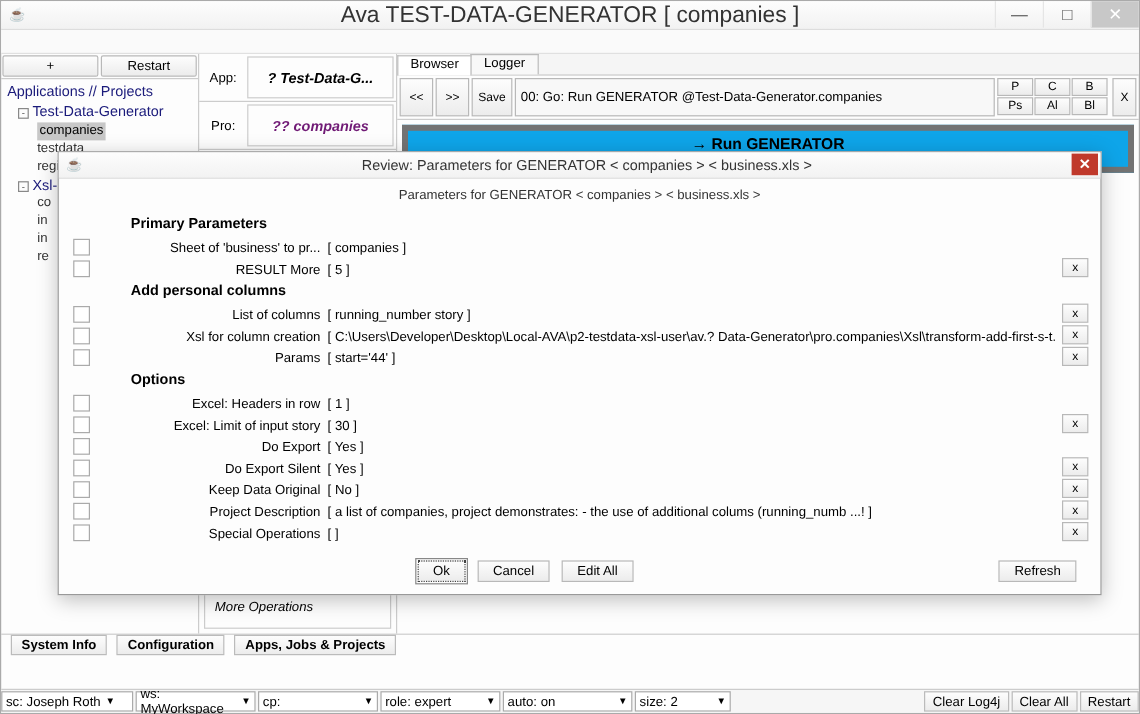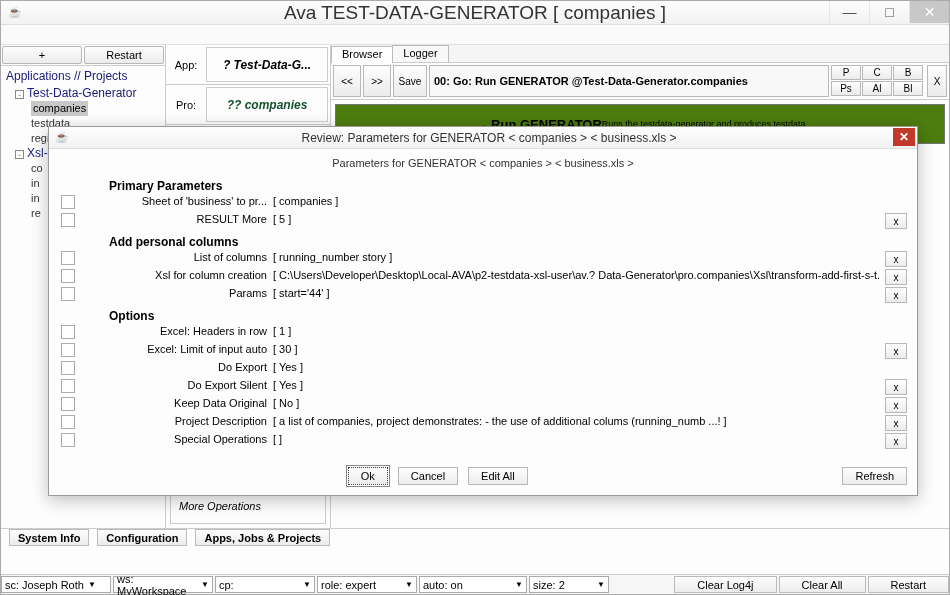--- a/index.html
+++ b/index.html
@@ -69,64 +69,64 @@
   .tree-sub.sel { background:#c8c8c8; color:#000; display:inline-block; padding:0 2px;}
   .tree-expander { display:inline-block; width:9px;height:9px;border:1px solid #888;font-size:8px;line-height:7px;text-align:center;margin-right:3px;color:#555;}
   .mid-panel { width:165px; border-right:1px solid #ccc; display:flex;flex-direction:column;}
   .mid-row { height:40px; border-bottom:1px solid #ccc; display:flex; align-items:center;}
   .mid-row .lbl { width:40px; text-align:center; font-size:11px;}
   .mid-row .val {
     flex:1; height:92%; border:1px solid #ccc; margin-right:2px;
     display:flex;align-items:center;justify-content:center;
     font-style:italic; font-weight:bold; font-size:12px;
   }
-  .mid-row .val.red { color:#14532d;}
+  .mid-row .val.red { color:#701a75;}
   .more-ops { height:36px; border:1px solid #ccc; margin:4px; display:flex;align-items:center;justify-content:flex-start;padding-left:8px;font-style:italic;font-size:11px;}
   .right-panel { flex:1; display:flex; flex-direction:column;}
   .tabrow { height:18px; display:flex; border-bottom:1px solid #ccc;background:#f5f5f5;}
   .tab { padding:1px 10px; border:1px solid #bbb; border-bottom:none;background:#f8f8f8;font-size:11px;margin-right:-1px;}
   .tab.active { background:#fff; position:relative; top:1px;}
   .cmd-bar {
     display:flex; padding:2px; gap:2px; border-bottom:1px solid #ccc;
   }
   .nav-btn {
     border:1px solid #b8b8b8; background:linear-gradient(#fdfdfd,#ececec);
     width:28px;height:32px; display:flex;align-items:center;justify-content:center;font-size:10px;
   }
   .save-btn { width:34px;}
   .cmd-box {
     flex:1; border:1px solid #b8b8b8; background:#f8f8f8;
     height:32px; display:flex;align-items:center; padding:0 4px;
-    font-size:11px; overflow:hidden;font-weight:bold;
+    font-size:11px; overflow:hidden;
   }
   .right-small-grid { display:grid; grid-template-columns:repeat(3,30px); grid-template-rows:repeat(2,15px); gap:1px;}
   .right-small-grid .sbtn, .xclose {
     border:1px solid #b8b8b8;background:linear-gradient(#fdfdfd,#ececec);
     font-size:10px;display:flex;align-items:center;justify-content:center;
   }
   .xclose { width:20px; height:32px; margin-left:2px;}
   .run-bar {
-    margin:4px; height:40px; border:1px solid #737373;
-    background:#4d7c0f; display:flex;align-items:center;justify-content:center;
+    margin:4px; height:40px; border:5px solid #737373;
+    background:#0ea5e9; display:flex;flex-direction:column;align-items:center;justify-content:center;
   }
   .run-bar .t1 { font-weight:bold; font-size:13px;}
   .run-bar .t2 { font-size:9px;}
   .status-bar {
     height:18px; border-top:1px solid #ccc; display:flex;
   }
   .status-seg { border:1px solid #bbb;background:linear-gradient(#fdfdfd,#ececec);font-size:11px;padding:1px 8px;display:inline-flex;align-items:center;font-weight:bold;}
   .status-sep { width:8px;}
   .bottom-bar {
     height:20px; border-top:1px solid #ccc; display:flex; align-items:center; font-size:11px;
     background:#f6f6f6;
     margin-top:28px;
   }
   .dd { border:1px solid #aaa;background:#fff;height:17px;display:inline-flex;align-items:center;padding:0 3px;margin-right:2px;}
   .dd .arrow { margin-left:4px;font-size:8px;}
-  .bottom-btn { border:1px solid #bbb;background:linear-gradient(#fdfdfd,#ececec);height:17px;padding:0 22px;display:inline-flex;align-items:center;margin-left:2px;}
+  .bottom-btn { border:1px solid #bbb;background:linear-gradient(#fdfdfd,#ececec);height:17px;padding:0 6px;display:inline-flex;align-items:center;margin-left:2px;}
 
   
   .modal {
     position:absolute; left:48px; top:126px; width:870px;
     background:#fdfdfd; border:1px solid #999;
     box-shadow:0 4px 16px rgba(0,0,0,.25);
     display:flex; flex-direction:column;
   }
   .modal-titlebar {
     height:22px; background:linear-gradient(#fdfdfd,#f2f2f2);
@@ -138,27 +138,27 @@
   }
   .modal-close {
     position:absolute; right:2px; top:1px; width:22px;height:18px;
     background:#c0392b;color:#fff;display:flex;align-items:center;justify-content:center;font-size:12px;font-weight:bold;
   }
   .modal-sub {
     text-align:center; font-size:11px; color:#333; padding:8px 0 6px;
   }
   .params { padding:0 10px 10px 10px;}
   .section-h { font-weight:bold; font-size:12px; padding:4px 0 2px 50px;}
-  .prow { display:flex; align-items:flex-start; height:18px;}
+  .prow { display:flex; align-items:flex-end; height:18px;}
   .prow .chk { width:14px;height:14px;border:1px solid #aaa;background:#fff;margin:0 8px 0 2px;}
   .prow .plabel { width:190px; text-align:right; padding-right:6px;}
   .prow .pval { flex:1; white-space:nowrap; overflow:hidden;}
   .prow .xbtn { width:22px;height:16px;border:1px solid #b8b8b8;background:linear-gradient(#fdfdfd,#ececec);display:flex;align-items:center;justify-content:center;font-size:10px;margin-left:6px;}
   .modal-footer {
-    display:flex; align-items:center; padding:6px 10px 10px; gap:26px;
+    display:flex; align-items:center; padding:6px 20px 10px; gap:26px;
   }
   .modal-footer .spacer { flex:1;}
   .mbtn { border:1px solid #b8b8b8;background:linear-gradient(#fdfdfd,#ececec);padding:2px 12px;font-size:11px;}
   .mbtn.ok { border:1px dotted #444; outline:1px solid #888; outline-offset:1px;}
   .java-cup { font-size:11px; }
 </style>
 </head>
 <body>
 
 <div class="window-frame">
@@ -320,21 +320,21 @@
     </div>
 
     <div class="section-h">Options</div>
     <div class="prow">
       <div class="chk"></div>
       <div class="plabel">Excel: Headers in row</div>
       <div class="pval">[ 1 ]</div>
     </div>
     <div class="prow">
       <div class="chk"></div>
-      <div class="plabel">Excel: Limit of input auto</div>
+      <div class="plabel">Excel: Limit of input story</div>
       <div class="pval">[ 30 ]</div>
       <div class="xbtn">x</div>
     </div>
     <div class="prow">
       <div class="chk"></div>
       <div class="plabel">Do Export</div>
       <div class="pval">[ Yes ]</div>
     </div>
     <div class="prow">
       <div class="chk"></div>

